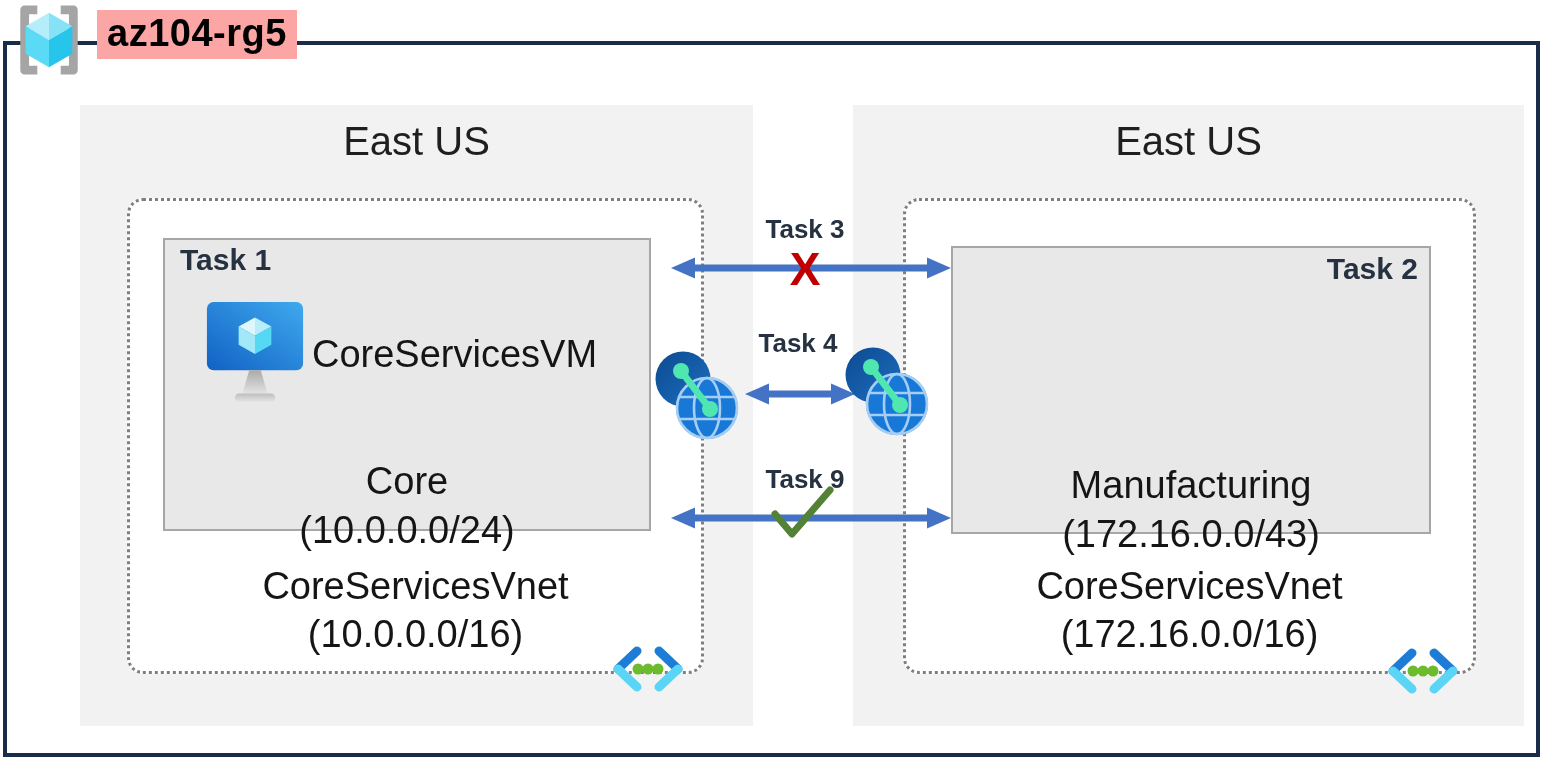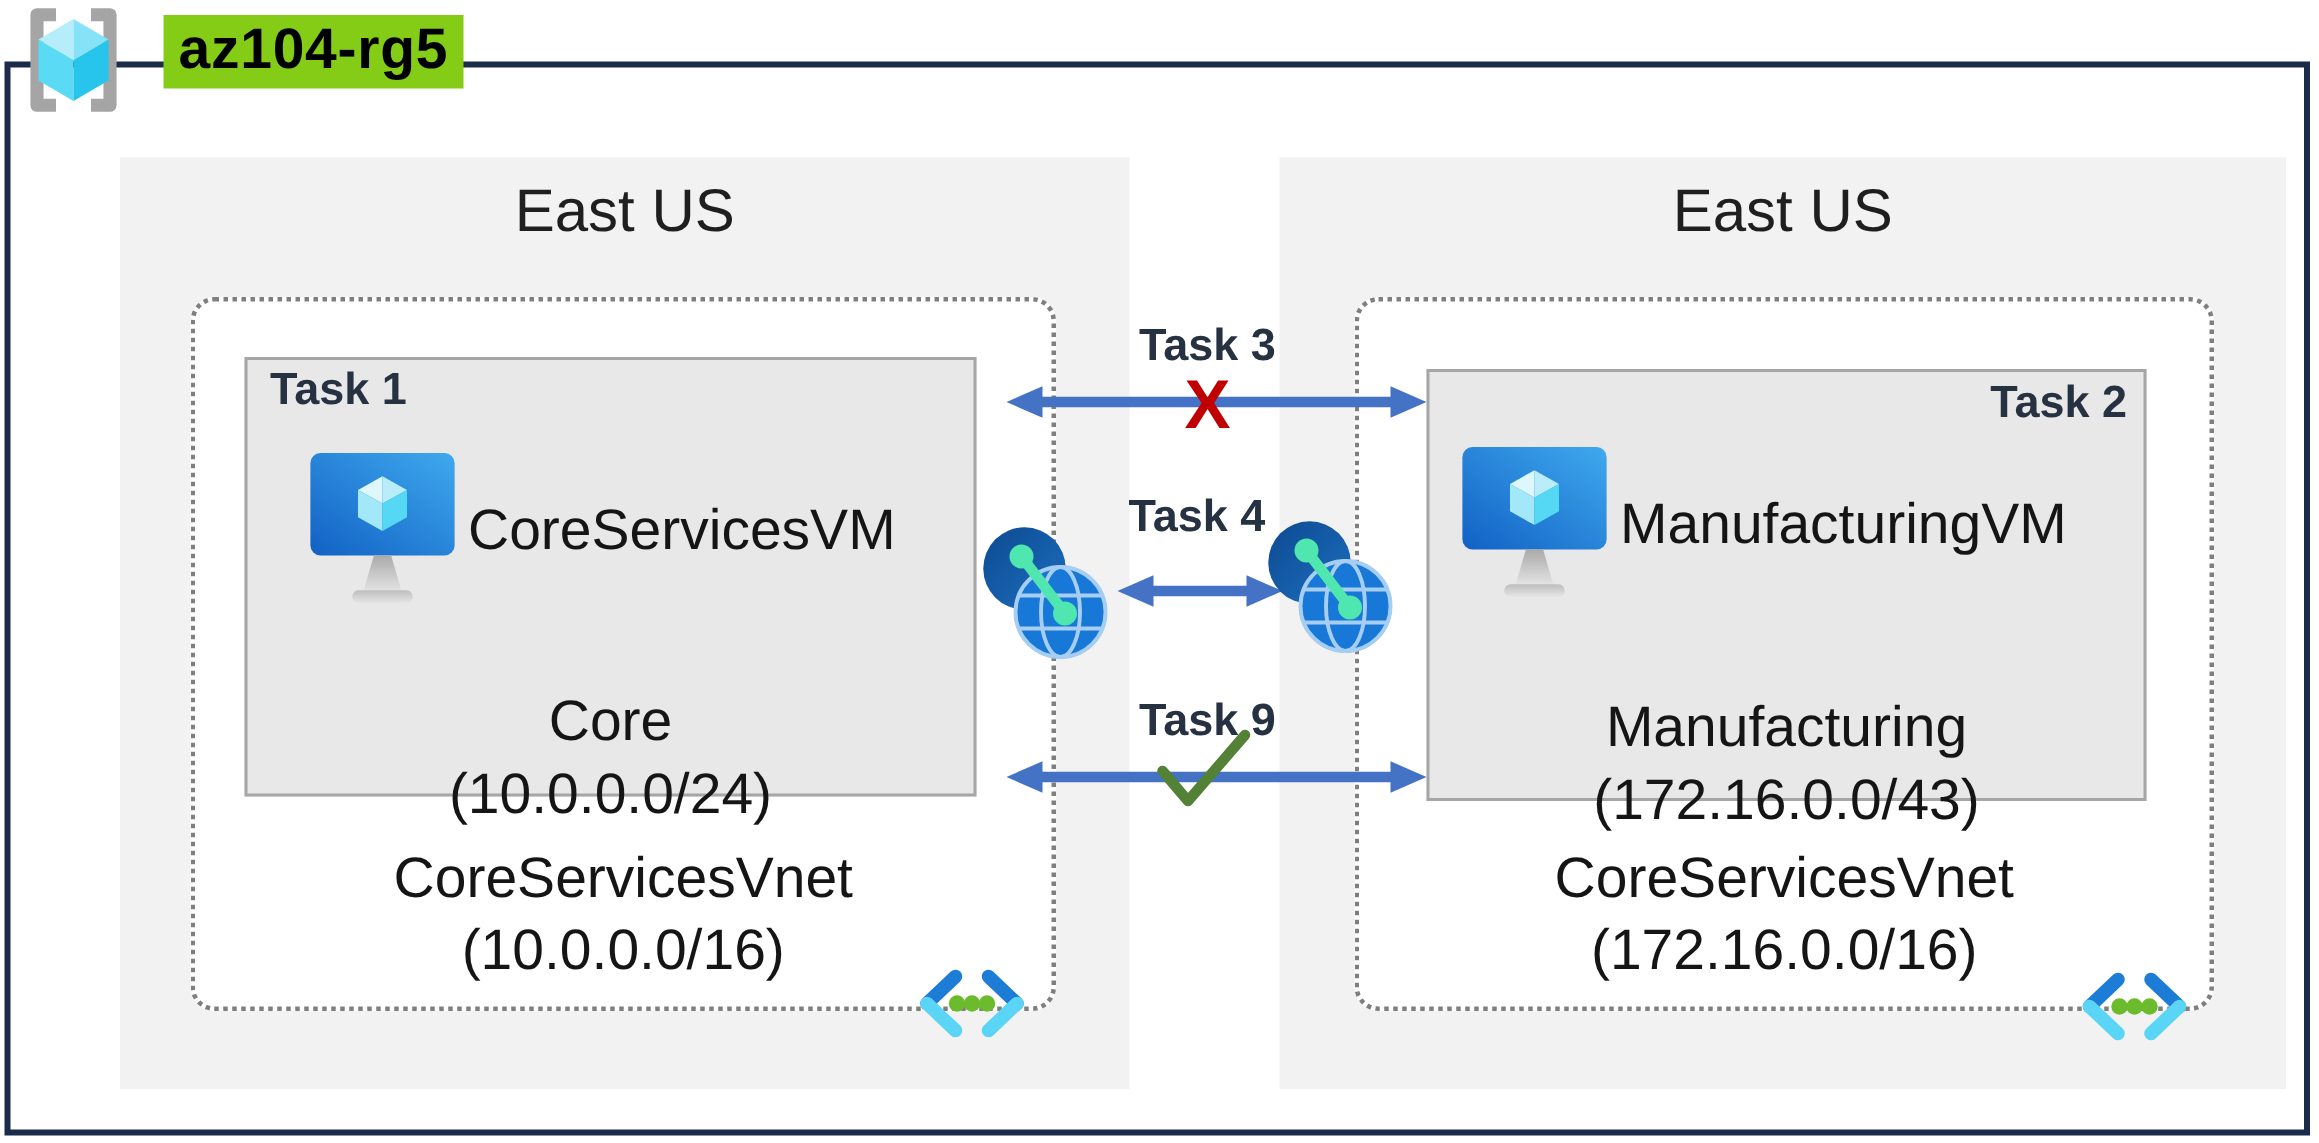--- a/index.html
+++ b/index.html
@@ -1,21 +1,21 @@
 <!DOCTYPE html>
 <html style="--navy: #1b2b4a; --arrow: #4472c4; --red: #c00000; --green: #538135; --panel: #f2f2f2; --box: #e9e8e8; --boxborder: #a6a6a6; --dotted: #7f7f7f; --task: #263241; --azure-blue: #1878d8; --azure-dark-blue: #0c4a91; --cube-cyan: #55d8f4; --mint-green: #50e6b0; --dot-green: #6cbb2d;"><head>
 <meta charset="utf-8">
 <style>
   html,body{margin:0;padding:0;background:#fff;}
   .canvas{position:relative;width:1546px;height:762px;background:#fff;overflow:hidden;
           font-family:"Liberation Sans","DejaVu Sans",sans-serif;color:#151515;}
   .abs{position:absolute;}
   .outer-border{left:3px;top:41px;width:1537px;height:716px;border:4px solid var(--navy);box-sizing:border-box;}
   .rg-icon{left:10px;top:3px;width:78px;height:74px;z-index:6;}
-  .rg-title{left:109px;top:10px;z-index:6;background:#84cc16;padding:2px 10px 4px 10px;
+  .rg-title{left:97px;top:10px;z-index:6;background:#fca5a5;padding:2px 10px 4px 10px;
             font-size:38px;font-weight:700;color:#000;letter-spacing:.5px;}
   .panel{top:105px;height:621px;background:var(--panel);z-index:1;}
   .panel-left{left:80px;width:673px;}
   .panel-right{left:853px;width:671px;}
   .loc-label{top:117px;z-index:4;text-align:center;font-size:40px;color:#1f1f1f;line-height:48px;}
   .loc-left{left:80px;width:673px;}
   .loc-right{left:853px;width:671px;}
   .vnet-box{top:198px;height:476px;background:#fff;border:3px dotted var(--dotted);
             border-radius:16px;box-sizing:border-box;z-index:2;}
   .vnet-left{left:127px;width:577px;}
@@ -33,21 +33,21 @@
   .vm-name{font-size:38px;color:#151515;}
   .subnet-text{z-index:4;text-align:center;font-size:38px;line-height:49px;color:#151515;margin-top:40px;}
   .subnet-text-left{left:163px;top:417px;width:488px;}
   .subnet-text-right{left:951px;top:421px;width:480px;}
   .vnet-label{z-index:4;text-align:center;font-size:38px;line-height:48px;color:#151515;}
   .vnet-label-left{left:127px;top:562px;width:577px;}
   .vnet-label-right{left:903px;top:562px;width:573px;}
   .vnet-icon{z-index:5;width:76px;height:50px;}
   .vnet-icon-left{left:610px;top:644px;}
   .vnet-icon-right{left:1385px;top:646px;}
-  .conn-label{z-index:5;width:276px;text-align:center;font-size:30px;font-weight:700;color:var(--task);}
+  .conn-label{z-index:5;width:276px;text-align:center;font-size:26px;font-weight:700;color:var(--task);}
   .t3{left:667px;top:214px;}
   .t4{left:660px;top:328px;}
   .t5{left:667px;top:464px;}
   .arrow{z-index:5;}
   .arrow line{stroke:var(--arrow);stroke-width:7;}
   .arrow polygon{fill:var(--arrow);}
   .arrow3{left:670px;top:253px;}
   .arrow4{left:744px;top:379px;}
   .arrow5{left:670px;top:503px;}
   .x-glyph{left:783px;top:244px;width:44px;z-index:6;text-align:center;
@@ -116,32 +116,20 @@
       <rect x="2" y="2" width="100" height="71" rx="7" fill="url(#gMon)"></rect>
       <polygon points="52,18 52,37 35,27.5" fill="#ddf7fd"></polygon>
       <polygon points="52,18 69,27.5 52,37" fill="#b9edfa"></polygon>
       <polygon points="35,27.5 52,37 52,56 35,46.5" fill="#a3e8f8"></polygon>
       <polygon points="52,37 69,27.5 69,46.5 52,56" fill="#55d8f4"></polygon>
       <polygon points="46,73 58,73 65,97 39,97" fill="url(#gStand)"></polygon>
       <rect x="31" y="97" width="42" height="9" rx="4.5" fill="url(#gBase)"></rect>
     </svg>
     <span class="vm-name">CoreServicesVM</span>
   </div>
-  <div class="abs vm-row vm-row-right">
-    <svg class="vm-icon" viewBox="0 0 104 112">
-      <rect x="2" y="2" width="100" height="71" rx="7" fill="url(#gMon)"></rect>
-      <polygon points="52,18 52,37 35,27.5" fill="#ddf7fd"></polygon>
-      <polygon points="52,18 69,27.5 52,37" fill="#b9edfa"></polygon>
-      <polygon points="35,27.5 52,37 52,56 35,46.5" fill="#a3e8f8"></polygon>
-      <polygon points="52,37 69,27.5 69,46.5 52,56" fill="#55d8f4"></polygon>
-      <polygon points="46,73 58,73 65,97 39,97" fill="url(#gStand)"></polygon>
-      <rect x="31" y="97" width="42" height="9" rx="4.5" fill="url(#gBase)"></rect>
-    </svg>
-    <span class="vm-name">ManufacturingVM</span>
-  </div>
 
   <div class="abs subnet-text subnet-text-left">
     <div>Core</div>
     <div>(10.0.0.0/24)</div>
   </div>
   <div class="abs subnet-text subnet-text-right">
     <div>Manufacturing</div>
     <div>(172.16.0.0/43)</div>
   </div>
 

